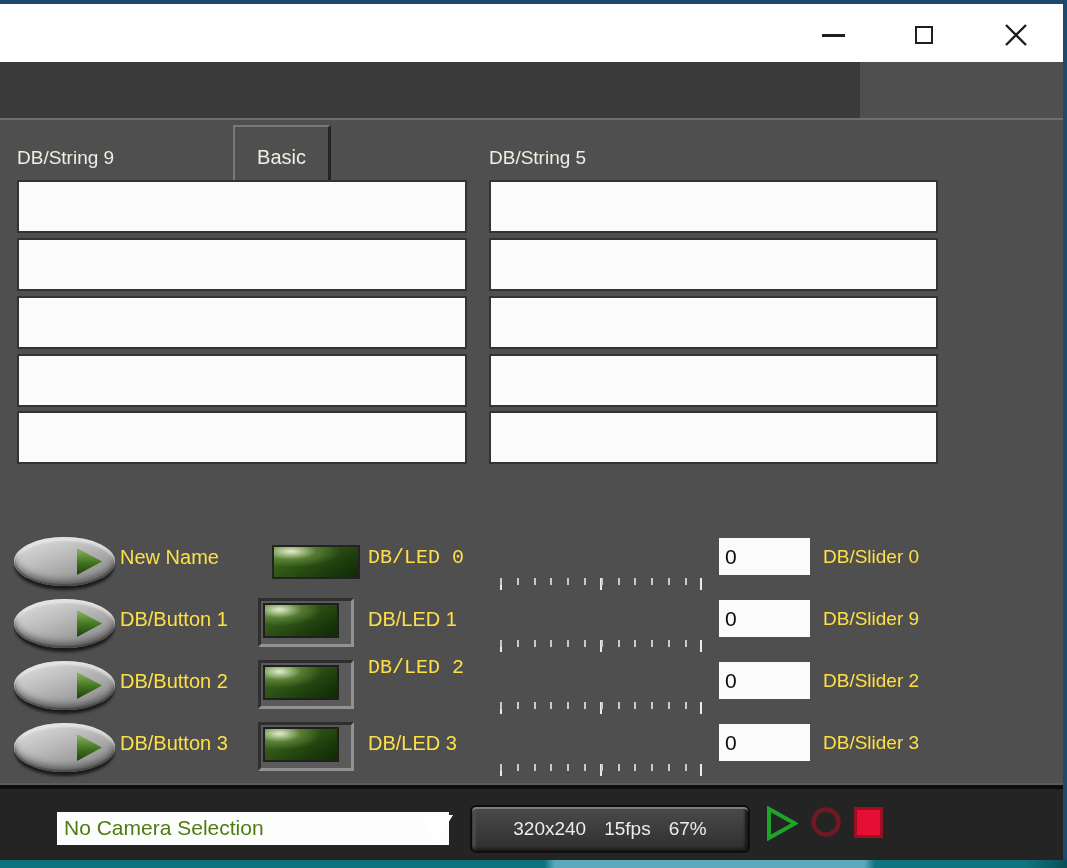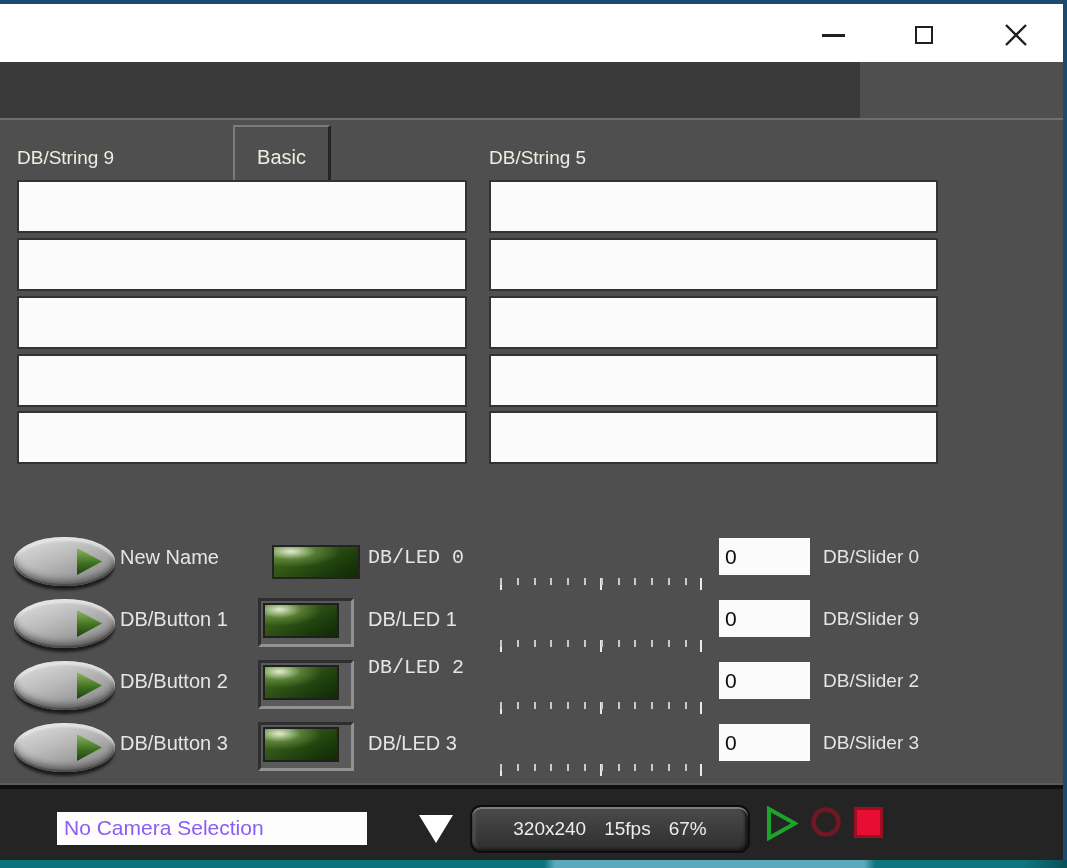--- a/index.html
+++ b/index.html
@@ -32,21 +32,21 @@
   .tab.t7 { left:750px;  width:141px; }
   .tab.t8 { left:900px;  width:143px; }
   .tab.t9 { left:1047px; width:16px; border-right:none; }
 
   
   .content { position:absolute; left:0; top:118px; width:1067px; height:665px; background:#4f4f4f; border-top:2px solid #6e6e6e; z-index:3; }
 
   .col-label { position:absolute; color:#f2ede2; font-size:19px; }
   .string-box { position:absolute; width:450px; height:53px; background:#fbfbfb; border:2px solid #333333; }
 
-  .row-label { position:absolute; color:#e5e5e5; font-size:20px; white-space:nowrap; }
+  .row-label { position:absolute; color:#fde047; font-size:20px; white-space:nowrap; }
 
   
   .toggle-btn { position:absolute; width:101px; height:49px; border-radius:50%;
     background:linear-gradient(160deg,#dcdcdc 8%,#bcbcbc 42%,#a0a0a0 68%,#8d8d8d 100%);
     box-shadow:inset 0 3px 3px rgba(255,255,255,.8), inset 0 -5px 7px rgba(0,0,0,.45),
                inset 0 0 0 2px rgba(70,70,70,.35), 0 5px 3px -1px rgba(10,10,10,.75); }
   .toggle-arrow { position:absolute; right:13px; top:50%; transform:translateY(-50%); width:25px; height:27px;
     clip-path:polygon(0 0,100% 50%,0 100%);
     background:linear-gradient(180deg,#8ab55e 0%,#3f711f 55%,#1e3f0e 100%); }
 
@@ -71,25 +71,25 @@
                linear-gradient(270deg,#e9e9e9 0 2px,transparent 2px),
                linear-gradient(90deg,transparent 0 100px,#e9e9e9 100px 102px,transparent 102px); }
   .tickband::after { content:""; position:absolute; left:0; top:0; width:100%; height:7px;
     background:repeating-linear-gradient(90deg,#c9c9c9 0 2px,transparent 2px 16.8px); }
   .value-box { position:absolute; width:91px; height:37px; background:#fbfbfb; color:#0a0a0a;
     font-size:21px; line-height:37px; padding-left:6px; }
 
   
   .bottombar { position:absolute; left:0; top:783px; width:1067px; height:77px; background:#242424;
     border-top:2px solid #5c5c5c; box-shadow:inset 0 4px 0 #0e0e0e; }
-  .camera-select { position:absolute; left:57px; top:27px; width:310px; height:33px; background:#fdfdfd;
-    color:#8b5cf6; font-size:21px; line-height:32px; padding-left:7px; }
+  .camera-select { position:absolute; left:57px; top:27px; width:392px; height:33px; background:#fdfdfd;
+    color:#4d7c0f; font-size:21px; line-height:32px; padding-left:7px; }
   .dropdown-arrow { position:absolute; left:419px; top:30px; width:0; height:0;
     border-left:17px solid transparent; border-right:17px solid transparent; border-top:28px solid #ffffff; }
-  .stats-btn { position:absolute; left:470px; top:20px; width:280px; height:48px; border-radius:11px;
+  .stats-btn { position:absolute; left:470px; top:20px; width:280px; height:48px; border-radius:6px;
     background:linear-gradient(#4b4b4b,#2e2e2e); border:2px solid #0d0d0d;
     box-shadow:inset 0 2px 0 #7d7d7d, inset 0 -2px 3px #151515, inset 3px 0 3px #5a5a5a, inset -3px 0 3px #1a1a1a;
     display:flex; align-items:center; justify-content:center; gap:18px; color:#ececec; font-size:19px; }
   .play-btn   { position:absolute; left:766px; top:21px; width:32px; height:35px; }
   .record-btn { position:absolute; left:810px; top:21px; width:32px; height:32px; }
   .stop-btn   { position:absolute; left:854px; top:22px; width:29px; height:31px; background:#e60f33; border:3px solid #9c0f22; }
 
   .taskbar-strip { position:absolute; left:0; top:860px; width:1067px; height:8px;
     background:linear-gradient(90deg,#0c727c 0%,#0c727c 51%,#5aa8bb 52%,#5aa8bb 81%,#0e757f 82%,#0e757f 96%,#0a4f57 100%); }
 </style>

